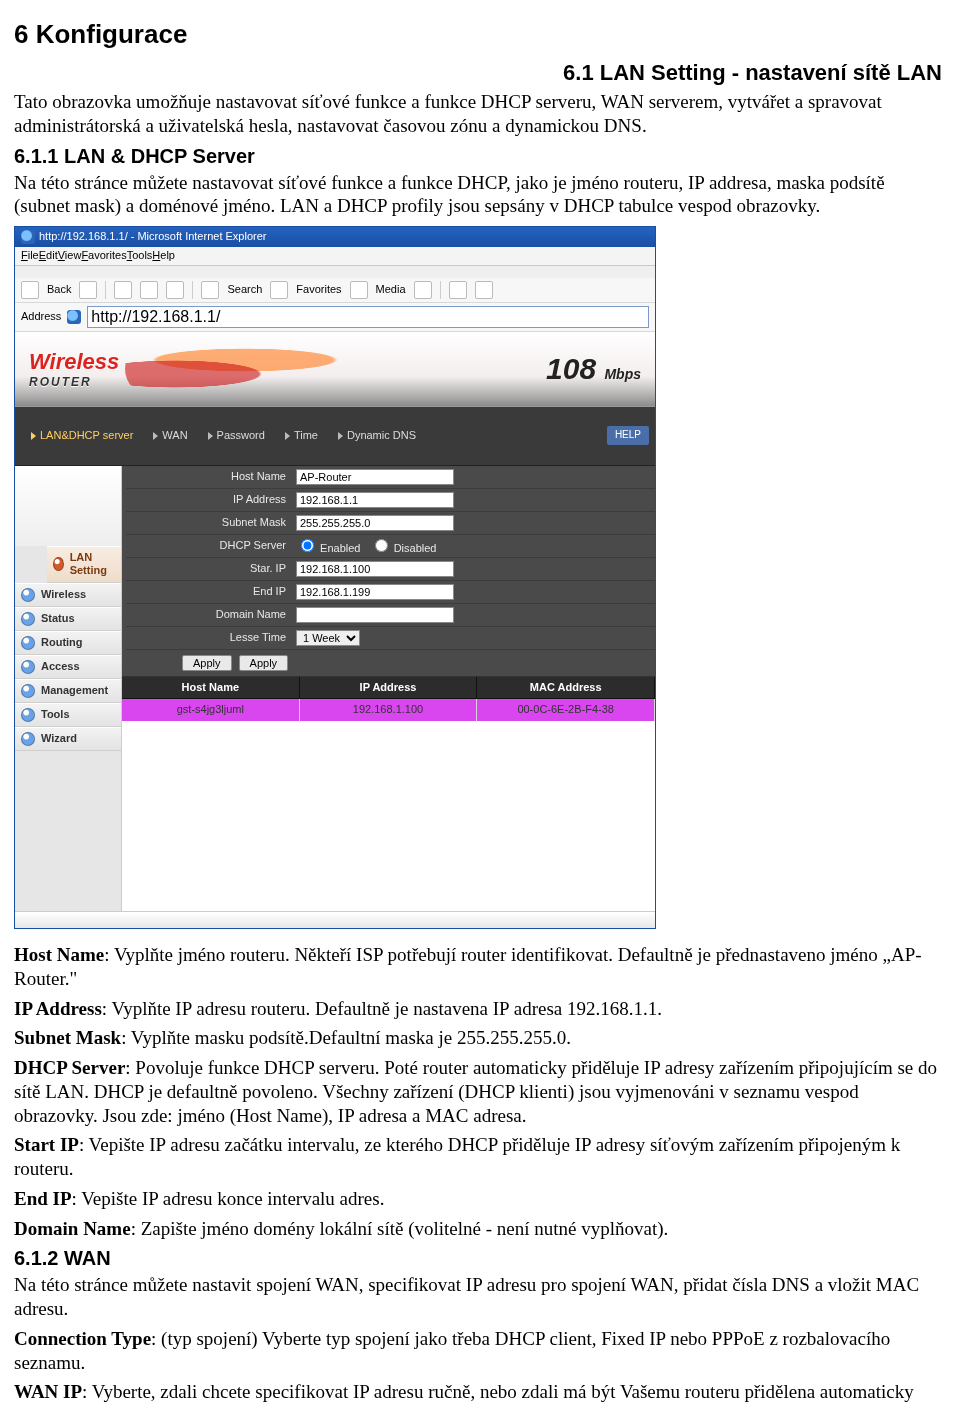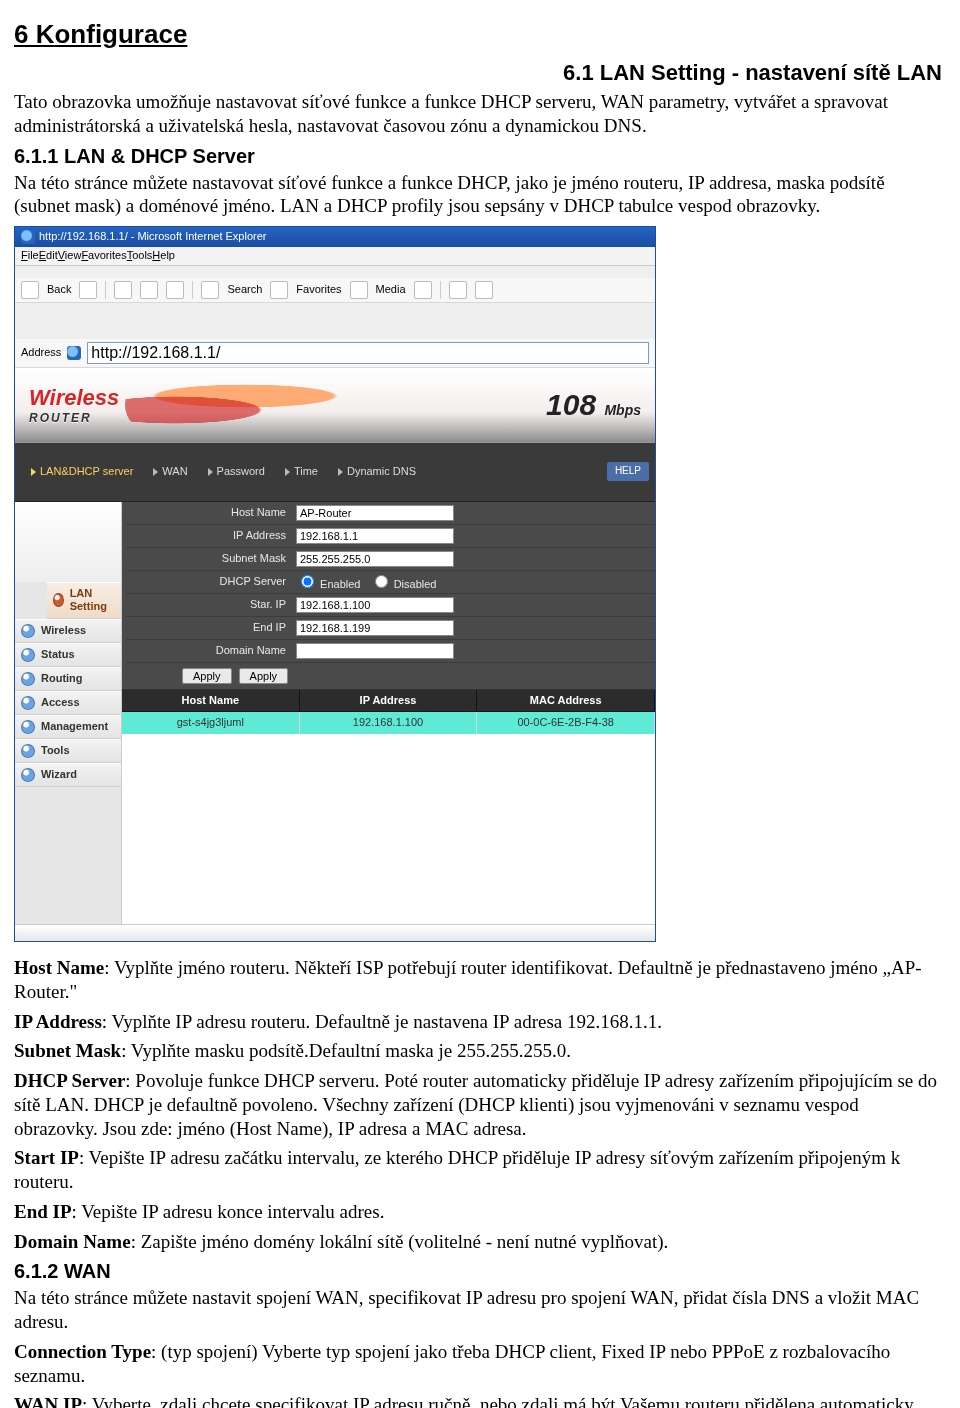--- a/index.html
+++ b/index.html
@@ -6,39 +6,39 @@
     font-family: "Times New Roman", Times, serif;
     font-size: 19px;
     line-height: 1.25;
     margin: 0;
     padding: 18px 18px 18px 14px;
     color: #000;
     background: #fff;
     width: 960px;
     box-sizing: border-box;
   }
-  h1 { font-family: Arial, Helvetica, sans-serif; font-size: 26px; font-weight: bold; margin: 0 0 8px 0; text-decoration: underline; }
+  h1 { font-family: Arial, Helvetica, sans-serif; font-size: 26px; font-weight: bold; margin: 0 0 8px 0; }
   h2 { font-family: Arial, Helvetica, sans-serif; font-size: 22px; font-weight: bold; margin: 6px 0 4px 0; text-align: right; }
   h3 { font-family: Arial, Helvetica, sans-serif; font-size: 20px; font-weight: bold; margin: 4px 0 2px 0; }
   p  { margin: 2px 0 6px 0; }
   b  { font-weight: bold; }
 
   
   .ie-window {
     width: 640px; margin: 8px 0 14px 0;
     font-family: Tahoma, Arial, sans-serif; font-size: 11px; color: #000;
     border: 1px solid #1a4ea3; background: #efefef;
   }
   .ie-title { background: linear-gradient(#2563c0,#1a4ea3); color: #fff; padding: 3px 6px; font-size: 11px; display:flex; align-items:center; gap:4px;}
   .ie-menu  { background: #f4f4f4; border-bottom: 1px solid #c8c8c8; padding: 2px 6px; display:flex; }
   .ie-menu span:first-letter { text-decoration: underline; }
   .ie-tool  { background: #f7f7f7; border-bottom: 1px solid #d8d8d8; padding: 3px 6px; display:flex; align-items:center; gap:8px;margin-top:12px; }
   .ie-tool .ico { width:16px; height:16px; border:1px solid #bbb; border-radius:2px; background:#fff; display:inline-block;}
   .ie-tool .sep { width:1px; height:18px; background:#ccc; display:inline-block;}
-  .ie-addr  { background: #f7f7f7; border-bottom: 1px solid #d8d8d8; padding: 3px 6px; display:flex; align-items:center; gap:6px;margin-top:36px;}
+  .ie-addr  { background: #f7f7f7; border-bottom: 1px solid #d8d8d8; padding: 3px 6px; display:flex; align-items:center; gap:6px;}
   .ie-addr input { flex:1; font-size:16px; padding:1px 3px; border:1px solid #7a9ac8; }
 
   .page { background:#fff; }
   .brand { height:74px; background: linear-gradient(#fff 0%, #f4eeee 60%, #8c8c8c 100%); border-bottom:1px solid #999; position:relative; display:flex; align-items:center; justify-content:space-between; padding:0 14px;}
   .brand .logo { font-style:italic; font-weight:bold; font-size:22px; color:#d22; text-shadow:0 1px 0 #fff;}
   .brand .logo small{display:block;font-size:12px;color:#333;font-style:italic; letter-spacing:2px;}
   .brand .swoosh{position:absolute; left:110px; top:10px; width:260px; height:54px; background:
      radial-gradient(ellipse 140px 22px at 50px 32px, rgba(204,20,20,.6) 0 60%, transparent 62%),
      radial-gradient(ellipse 160px 20px at 120px 18px, rgba(255,140,60,.7) 0 55%, transparent 58%);
      border-radius:40px;}
@@ -65,32 +65,32 @@
   .formpad{padding-left:4px;}
   .frow{display:flex;align-items:center;border-bottom:1px solid #3c3c3c;height:22px;}
   .frow .lbl{width:160px;text-align:right;padding-right:10px;color:#e8e8e8;}
   .frow .val input[type=text]{width:150px;font-size:11px;padding:1px 3px;border:1px solid #888;}
   .frow .val select{font-size:11px;padding:0 2px;border:1px solid #888;}
   .frow .val label{color:#e8e8e8;}
   .btnrow{padding:5px 0 5px 60px;background:#4a4a4a;border-bottom:1px solid #333;}
   .btnrow button{font-size:11px;padding:1px 10px;margin-right:4px;border:1px solid #888;background:#e9e9e9;border-radius:2px;}
   .thdr{display:flex;background:#2c2c2c;color:#fff;font-weight:bold;border-bottom:1px solid #111;}
   .thdr div{flex:1;padding:4px 8px;border-right:1px solid #111;text-align:center;}
-  .trow{display:flex;background:#5eead4;color:#333;}
+  .trow{display:flex;background:#d946ef;color:#333;}
   .trow div{flex:1;padding:4px 8px;border-right:1px solid #d6d6d6;text-align:center;}
   .filler{height:190px;background:#fff;}
   .footer{height:16px;background:linear-gradient(#fff,#e7e7e7);border-top:1px solid #ccc;}
   .ico-ie{width:14px;height:14px;border-radius:3px;background:radial-gradient(circle at 40% 40%,#7cc0ff 0 40%,#2a66b8 50% 100%);display:inline-block;}
 </style>
 </head>
 <body>
 
 <h1>6 Konfigurace</h1>
 <h2>6.1 LAN Setting - nastavení sítě LAN</h2>
-<p>Tato obrazovka umožňuje nastavovat síťové funkce a funkce DHCP serveru, WAN parametry, vytvářet a spravovat administrátorská a uživatelská hesla, nastavovat časovou zónu a dynamickou DNS.</p>
+<p>Tato obrazovka umožňuje nastavovat síťové funkce a funkce DHCP serveru, WAN serverem, vytvářet a spravovat administrátorská a uživatelská hesla, nastavovat časovou zónu a dynamickou DNS.</p>
 <h3>6.1.1 LAN &amp; DHCP Server</h3>
 <p>Na této stránce můžete nastavovat síťové funkce a funkce DHCP, jako je jméno routeru, IP addresa, maska podsítě (subnet mask) a doménové jméno. LAN a DHCP profily jsou sepsány v DHCP tabulce vespod obrazovky.</p>
 
 <div class="ie-window">
   <div class="ie-title">
     <span class="ico-ie"></span>
     <span>http://192.168.1.1/ - Microsoft Internet Explorer</span>
   </div>
   <div class="ie-menu">
     <span>File</span>
@@ -228,20 +228,24 @@
               <div class="val"><input type="text" value="192.168.1.100" style=""></div>
             </div>
           <div class="frow">
               <div class="lbl">End IP</div>
               <div class="val"><input type="text" value="192.168.1.199" style=""></div>
             </div>
           <div class="frow">
               <div class="lbl">Domain Name</div>
               <div class="val"><input type="text" value="" style=""></div>
             </div>
+          <div class="frow">
+              <div class="lbl">Lesse Time</div>
+              <div class="val"><select><option>1 Week</option></select></div>
+            </div>
         </div>
         <div class="btnrow">
           <button>Apply</button>
           <button>Apply</button>
         </div>
         <div class="thdr">
           <div>Host Name</div>
           <div>IP Address</div>
           <div>MAC Address</div>
         </div>

